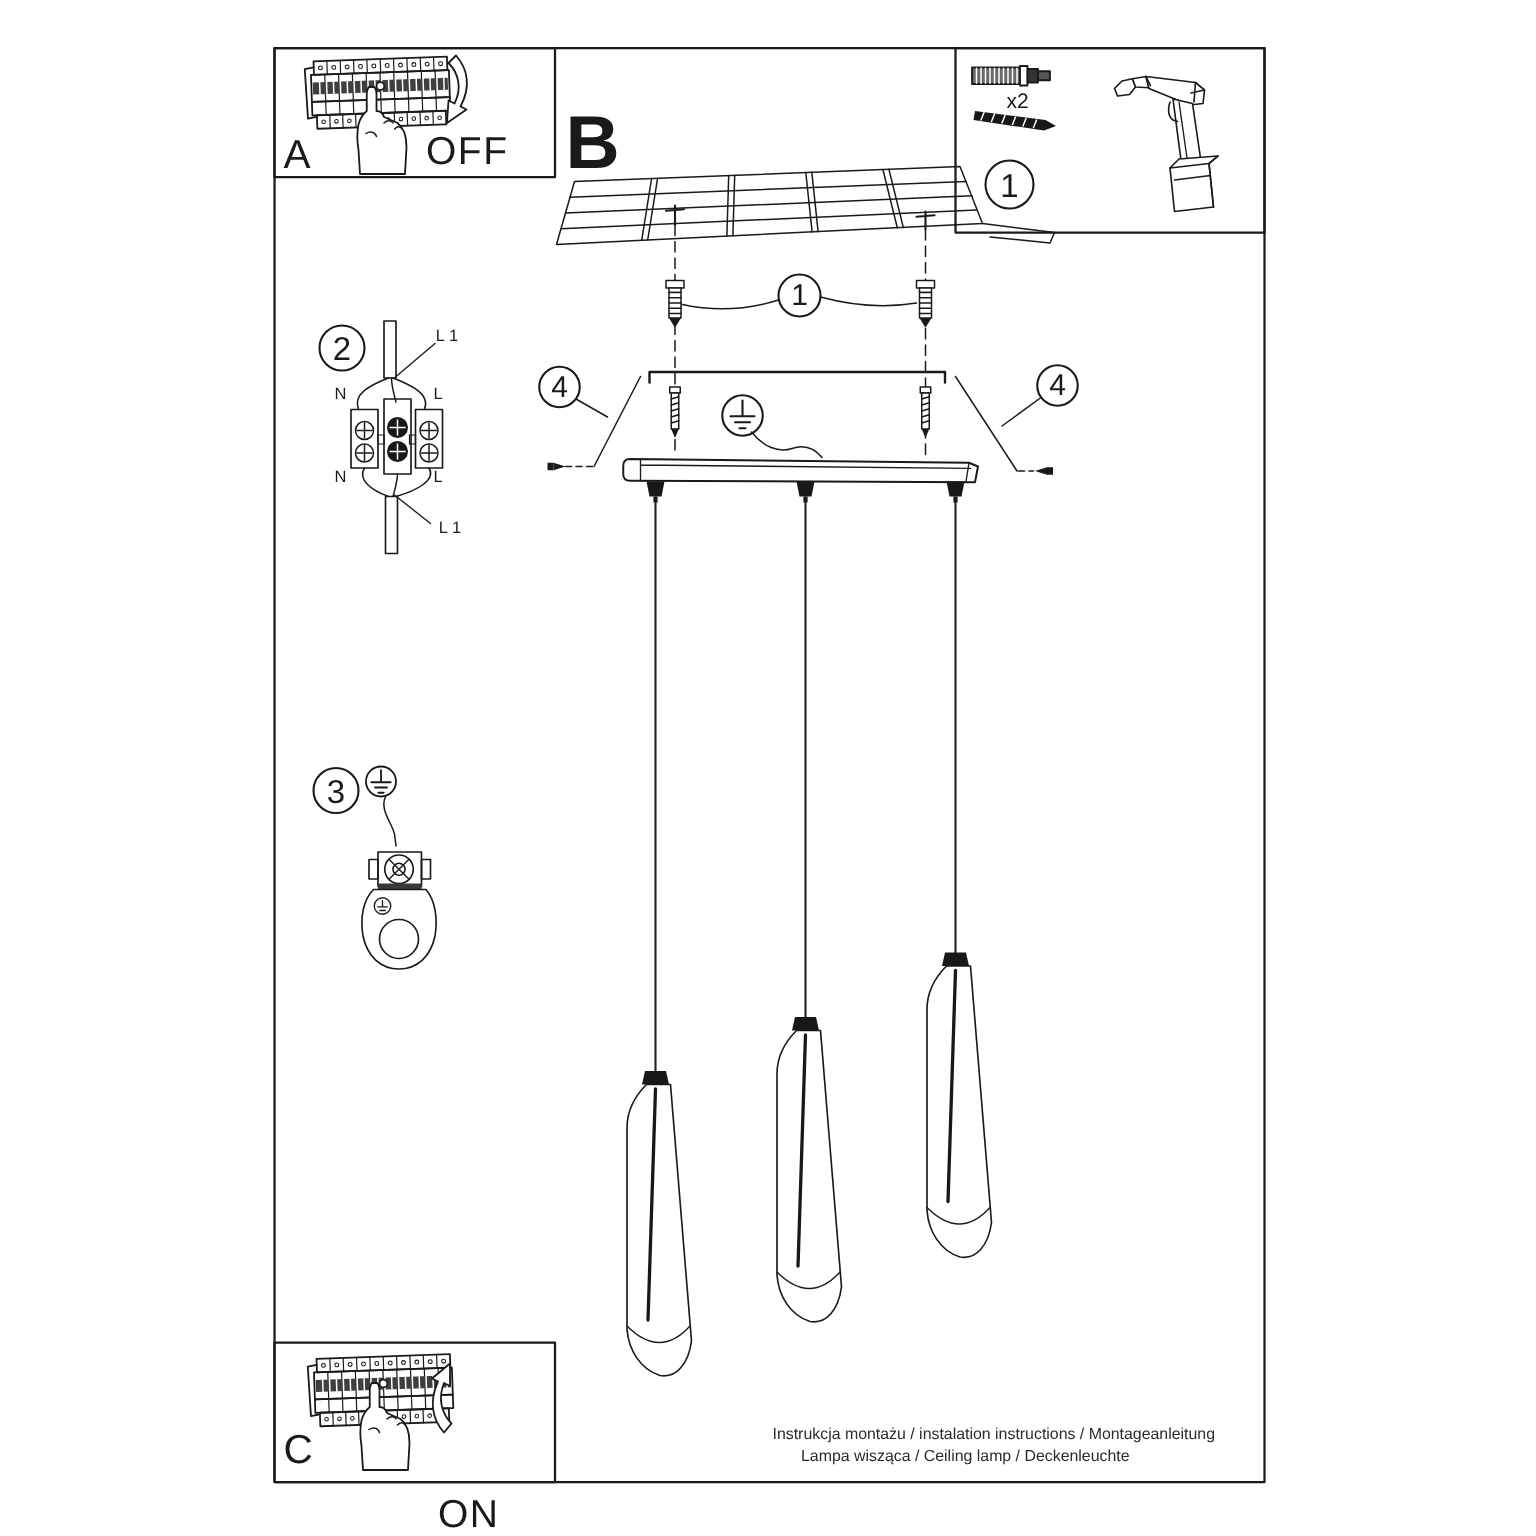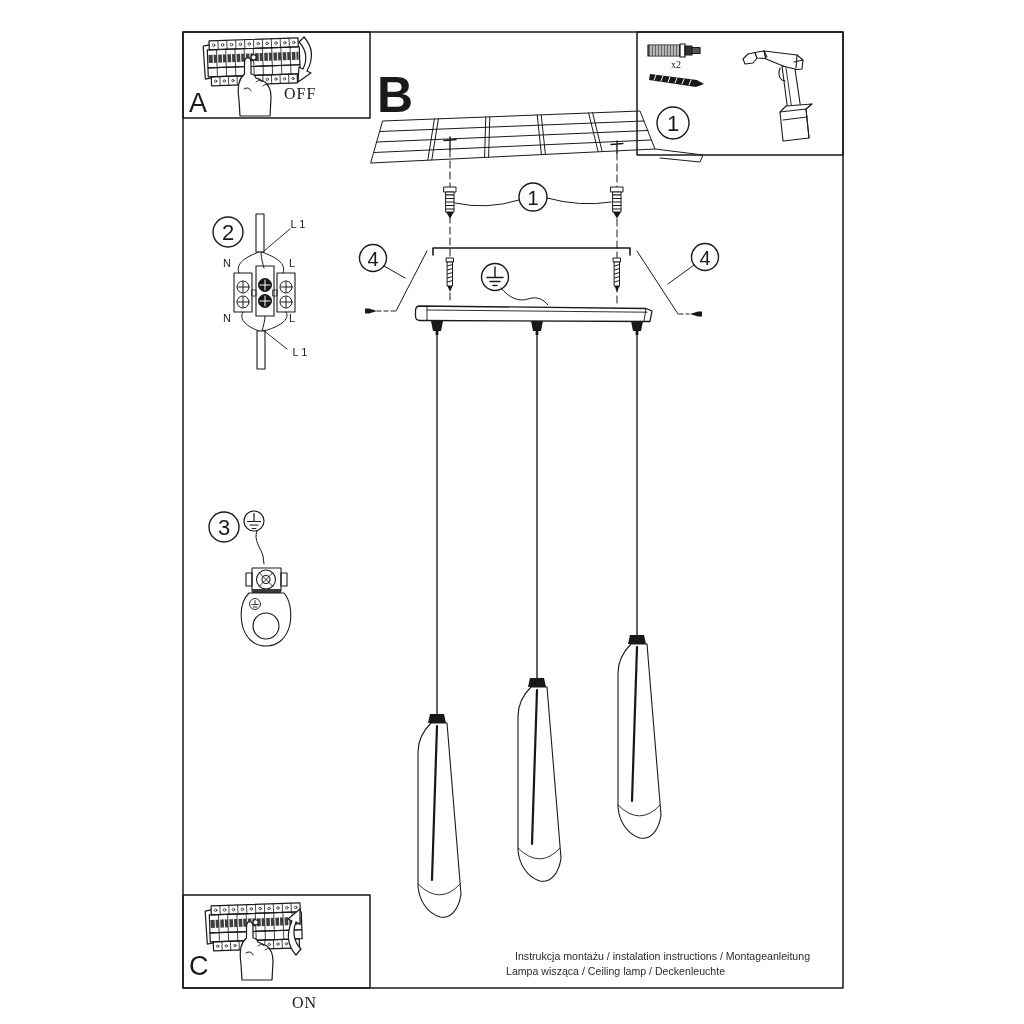--- a/index.html
+++ b/index.html
@@ -2,26 +2,26 @@
 <html><head>
 <meta charset="utf-8">
 <style>
   html,body{margin:0;padding:0;background:#f3f3f3;}
   .page{position:relative;width:1024px;height:1024px;background:#ffffff;overflow:hidden;
         font-family:"Liberation Sans", sans-serif;color:#1a1a1a;}
   svg{position:absolute;left:0;top:0;}
   .txt{position:absolute;white-space:nowrap;color:#1a1a1a;}
   .center{transform:translate(-50%,-50%);}
   .letter-a,.letter-c{font-size:27px;}
-  .word-off,.word-on{font-size:16px;letter-spacing:1px;font-family:Liberation Serif, serif;}
+  .word-off,.word-on{font-size:26px;letter-spacing:1px;}
   .letter-b{font-size:50px;font-weight:700;}
   .circnum{font-size:20px;}
   .circnum-big{font-size:22px;}
   .wirelabel{font-size:11px;}
-  .qty{font-size:10px;font-family:Liberation Serif, serif;}
+  .qty{font-size:14px;}
   .footer-line{font-size:10.6px;color:#2b2b2b;text-align:right;}
 </style>
 </head>
 <body>
 
 <div class="page">
 
 <svg width="1024" height="1024" viewBox="0 0 1024 1024" fill="none" stroke="#1a1a1a" stroke-width="1.2" stroke-linecap="round" stroke-linejoin="round">
 
   <defs>
@@ -289,15 +289,15 @@
 <div class="txt wirelabel center" style="left:292px;top:263px;">L</div>
 <div class="txt wirelabel center" style="left:227px;top:318px;">N</div>
 <div class="txt wirelabel center" style="left:292px;top:318px;">L</div>
 <div class="txt wirelabel center" style="left:298px;top:224px;">L 1</div>
 <div class="txt wirelabel center" style="left:300px;top:352px;">L 1</div>
 
 <div class="txt letter-c" style="left:189px;top:951px;">C</div>
 <div class="txt word-on" style="left:292px;top:994px;">ON</div>
 
 <div class="txt footer-line" style="left:515px;top:950px;">Instrukcja montażu / instalation instructions / Montageanleitung</div>
-<div class="txt footer-line" style="left:506px;top:965px;">Lampa wisząca / Ceiling lamp / Deckenleuchte</div>
+<div class="txt footer-line" style="left:534px;top:965px;">Lampa wisząca / Ceiling lamp / Deckenleuchte</div>
 
 </div>
 
 </body></html>

